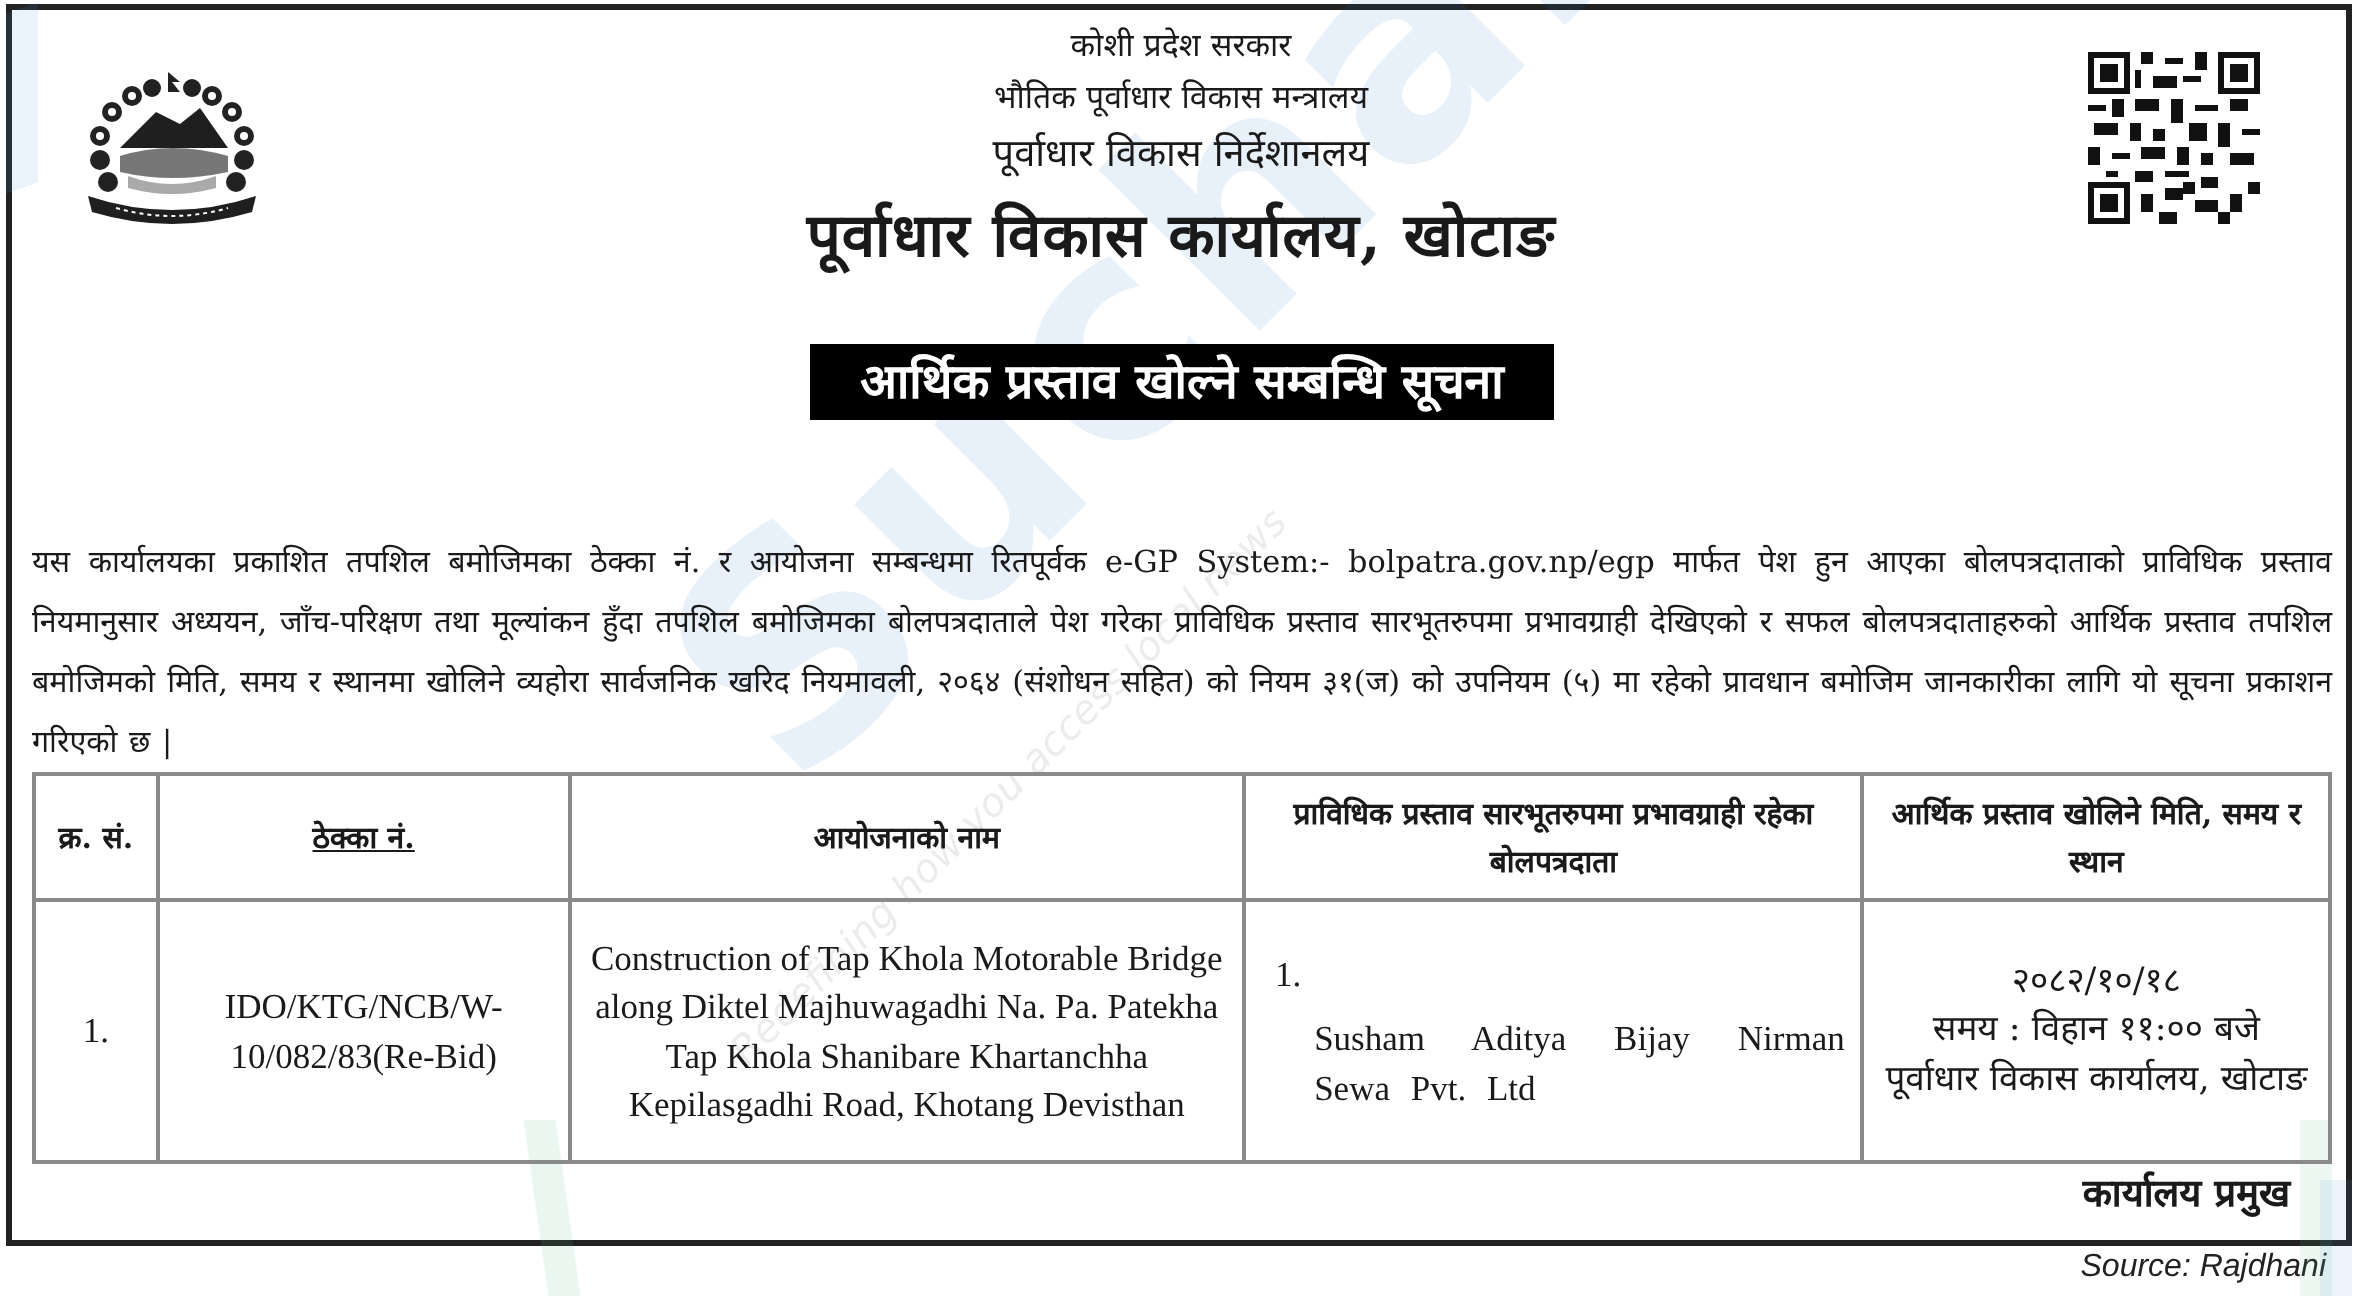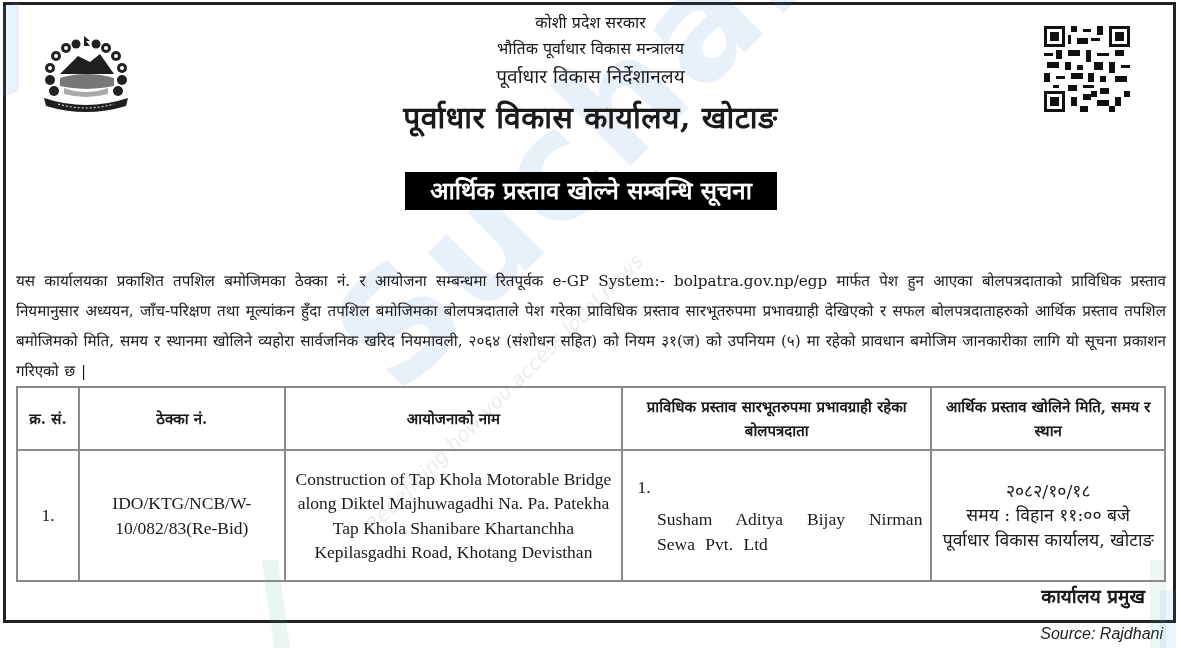--- a/index.html
+++ b/index.html
@@ -61,21 +61,21 @@
   }
   table.bids th, table.bids td {
     border: 2px solid #8a8a8a; text-align: center; vertical-align: middle;
     padding: 2px 8px;
   }
   table.bids th {
     height: 57px; font-family: "DejaVu Serif", serif; font-weight: bold;
     font-size: 15px; line-height: 24px;
   }
   table.bids td { height: 125px; font-size: 17.5px; line-height: 24.5px; }
-  .c1 { width: 44px; } .c2 { width: 188px; } .c3 { width: 320px; }
+  .c1 { width: 44px; } .c2 { width: 188px; text-decoration: underline; } .c3 { width: 320px; }
   .c4 { width: 292px; } .c5 { width: 216px; }
   td.bidder { text-align: left; padding: 0 10px 0 14px; }
   .bidder-line { display: flex; }
   .bidder-num { width: 26px; flex: none; }
   .bidder-name { text-align: justify; text-align-last: left; word-spacing: 6px; margin-top: 32px; }
   .sched { font-family: "DejaVu Serif", serif; font-size: 14px; line-height: 27px; }
 
   .sign {
     position: absolute; right: 36px; top: 583px; font-family: "DejaVu Serif", serif;
     font-size: 19px; font-weight: bold; margin-left: 32px;

